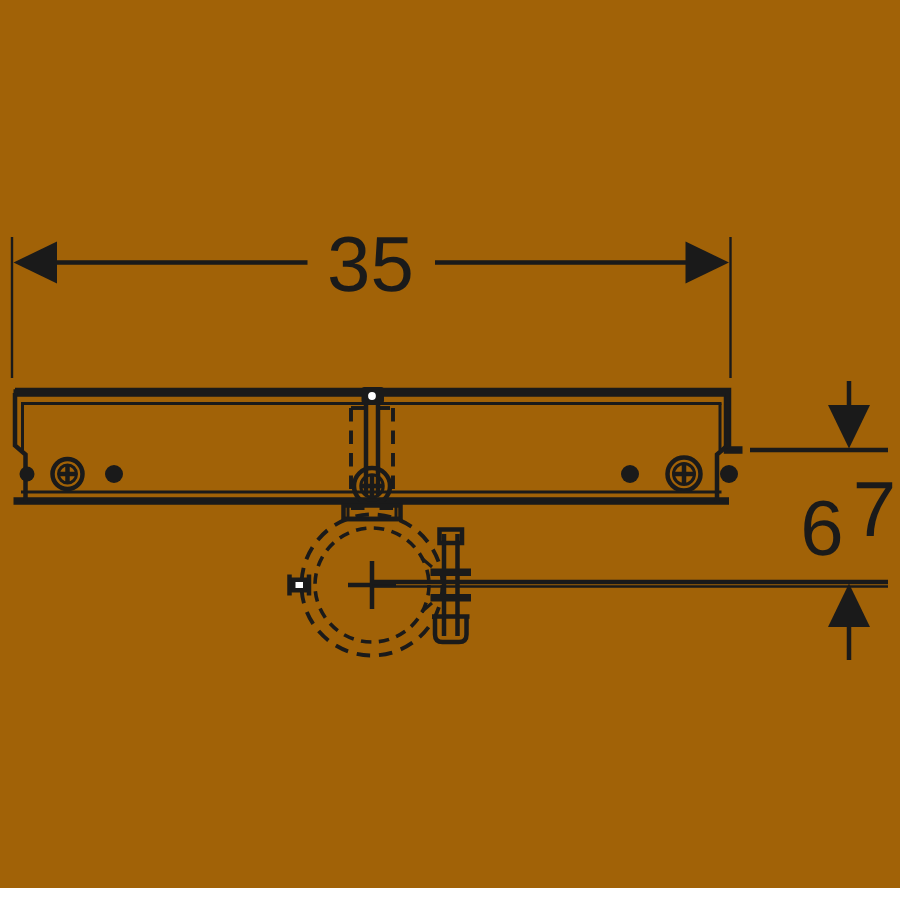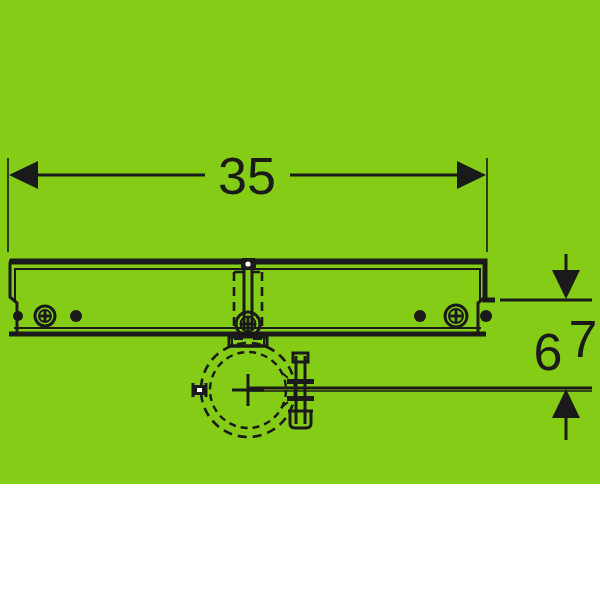--- a/index.html
+++ b/index.html
@@ -8,22 +8,22 @@
     background: #ffffff;
   }
   body {
     width: 600px;
     height: 600px;
     font-family: "Liberation Sans", sans-serif;
   }
   #drawing-root {
     position: relative;
     width: 600px;
-    height: 484px;
-    background: #84cc16;
+    height: 592px;
+    background: #a16207;
     overflow: hidden;
   }
   svg.tech-drawing {
     display: block;
     width: 600px;
     height: 600px;
   }
   .dim-text {
     font-family: "Liberation Sans", sans-serif;
     font-weight: 400;

